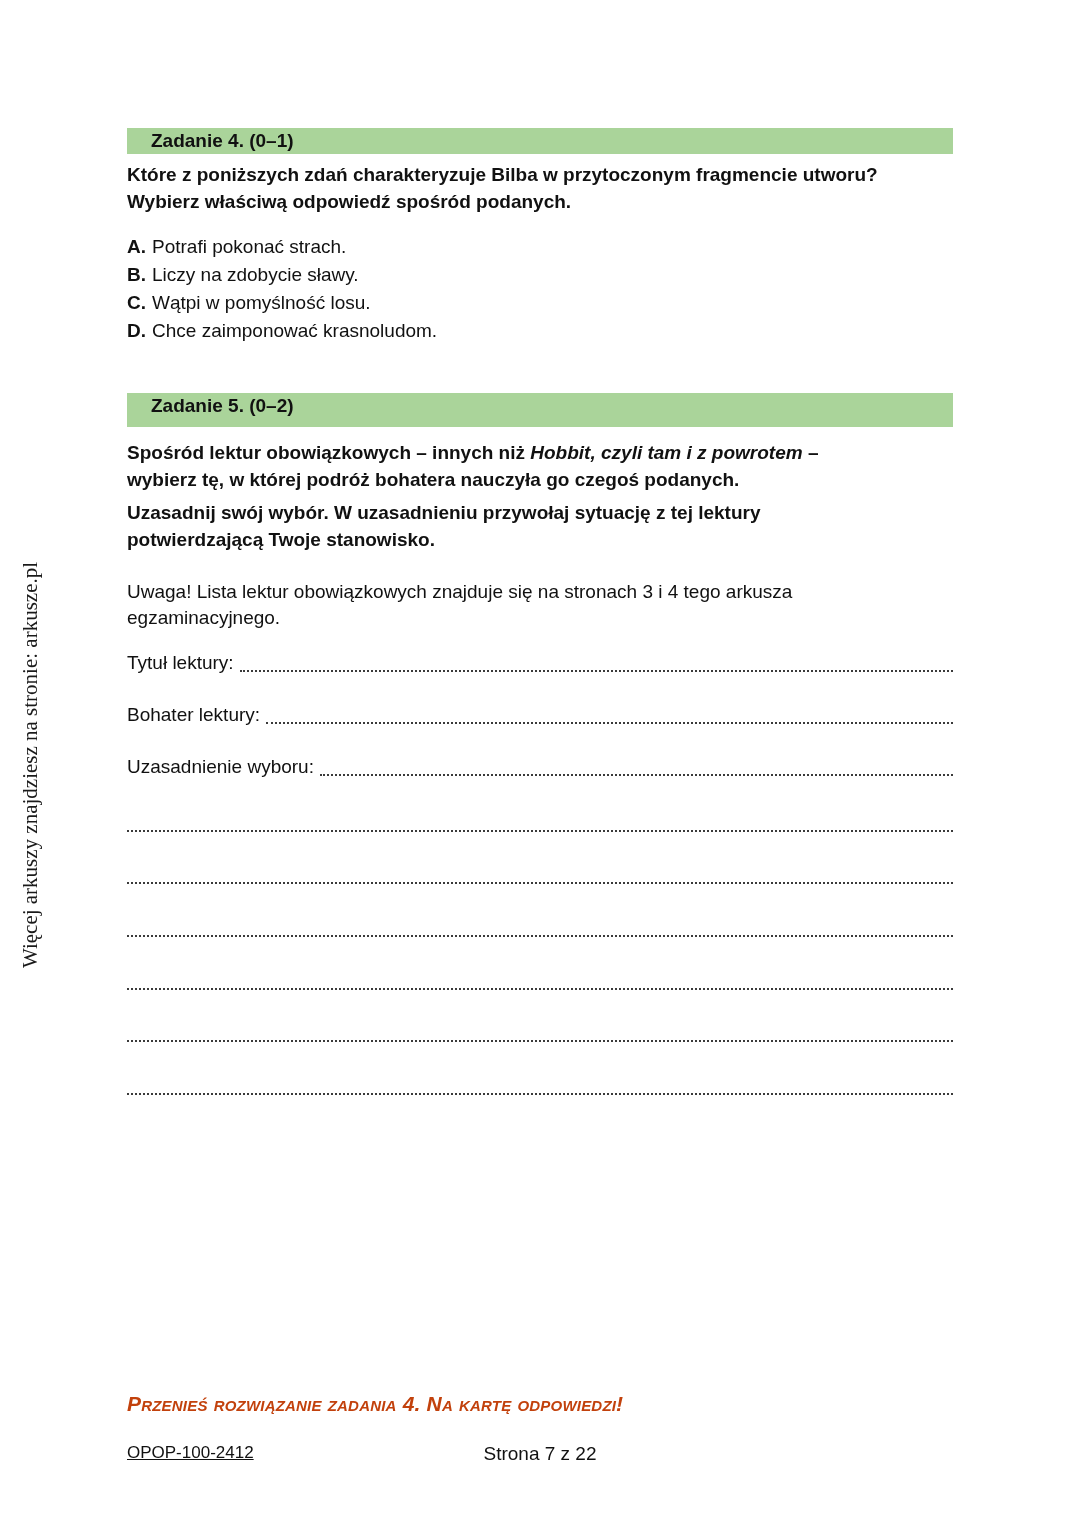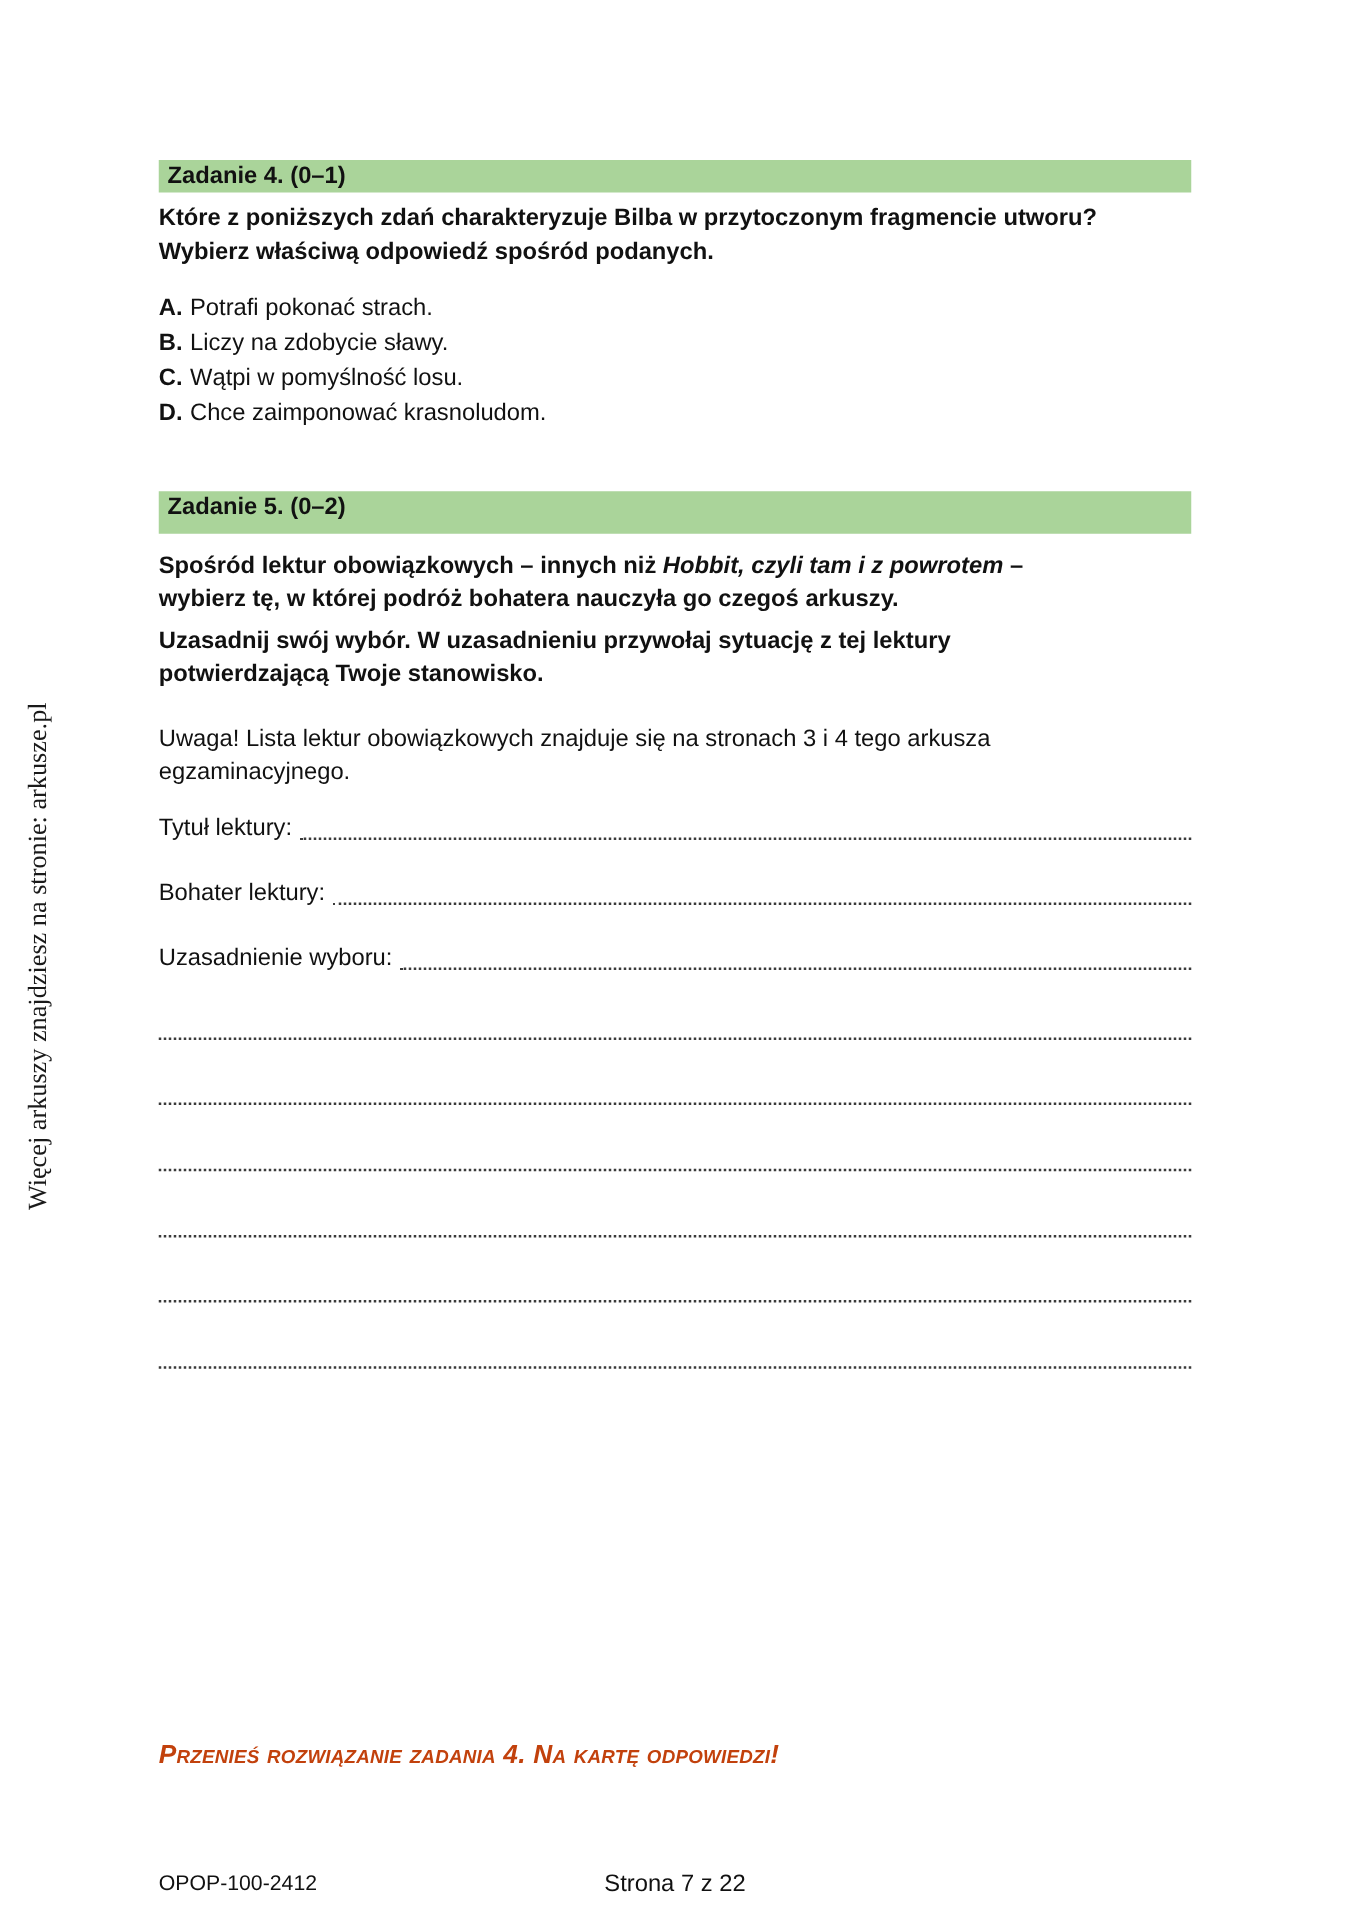--- a/index.html
+++ b/index.html
@@ -12,21 +12,21 @@
     overflow:hidden;
   }
   .abs{position:absolute;}
   .col{left:127px;width:826px;}
 
   .task-bar{
     background:var(--bar-bg,#aad49a);
     font-weight:bold;
     font-size:19px;
     line-height:26px;
-    padding-left:7px;
+    padding-left:24px;
     box-sizing:border-box;
   }
   .bold-par{
     font-weight:bold;
     font-size:19px;
     line-height:27px;
   }
   .options{
     font-size:19px;
     line-height:28px;
@@ -112,21 +112,21 @@
     <span class="letter">D.</span><span>Chce zaimponować krasnoludom.</span>
   </div>
 </div>
 
 <div class="abs col task-bar" style="top: 393px; height: 34px; background: rgb(170, 212, 154);">
   <span>Zadanie 5. (0–2)</span>
 </div>
 
 <div class="abs col bold-par" style="top:424px;margin-top:15px;">
   <div><span>Spośród lektur obowiązkowych – innych niż </span><span style="font-style:italic">Hobbit, czyli tam i z powrotem</span><span> –</span></div>
-  <div>wybierz tę, w której podróż bohatera nauczyła go czegoś arkuszy.</div>
+  <div>wybierz tę, w której podróż bohatera nauczyła go czegoś podanych.</div>
 </div>
 
 <div class="abs col bold-par" style="top:499px;">
   <div>Uzasadnij swój wybór. W uzasadnieniu przywołaj sytuację z tej lektury</div>
   <div>potwierdzającą Twoje stanowisko.</div>
 </div>
 
 <div class="abs col italic-par" style="top:579px;">
   <div>Uwaga! Lista lektur obowiązkowych znajduje się na stronach 3 i 4 tego arkusza</div>
   <div>egzaminacyjnego.</div>
@@ -149,16 +149,16 @@
 
 <div class="abs answer-line" style="top:830px;"></div>
 <div class="abs answer-line" style="top:882px;"></div>
 <div class="abs answer-line" style="top:935px;"></div>
 <div class="abs answer-line" style="top:988px;"></div>
 <div class="abs answer-line" style="top:1040px;"></div>
 <div class="abs answer-line" style="top:1093px;"></div>
 
 <div class="abs col notice" style="top: 1392px; color: #c2410c;">Przenieś rozwiązanie zadania 4. Na kartę odpowiedzi!</div>
 
-<div class="abs col footer" style="top:1497px;">
+<div class="abs col footer" style="top:1443px;text-decoration:underline;">
   <span class="left">OPOP-100-2412</span>
   <span class="center">Strona 7 z 22</span>
 </div>
 
 </body></html>

